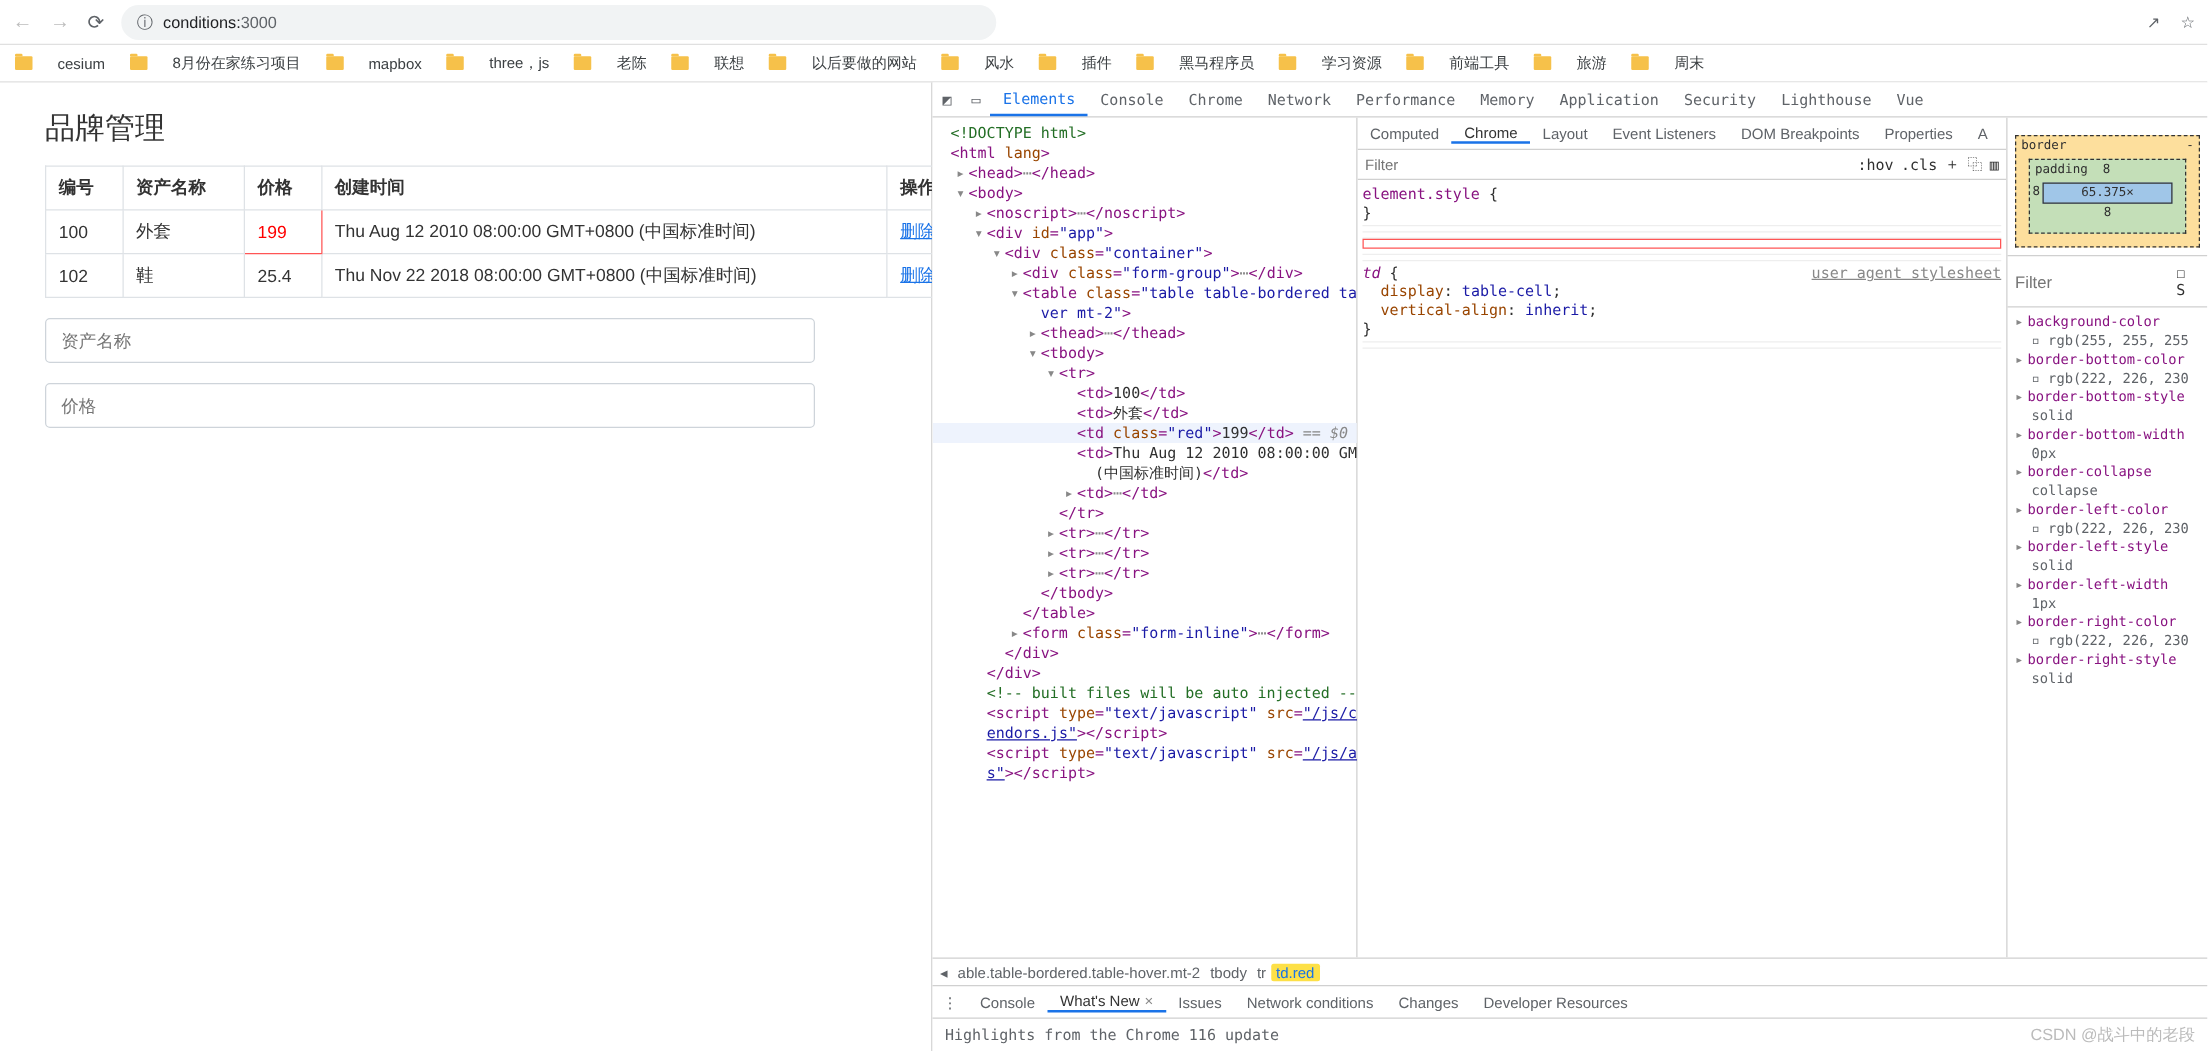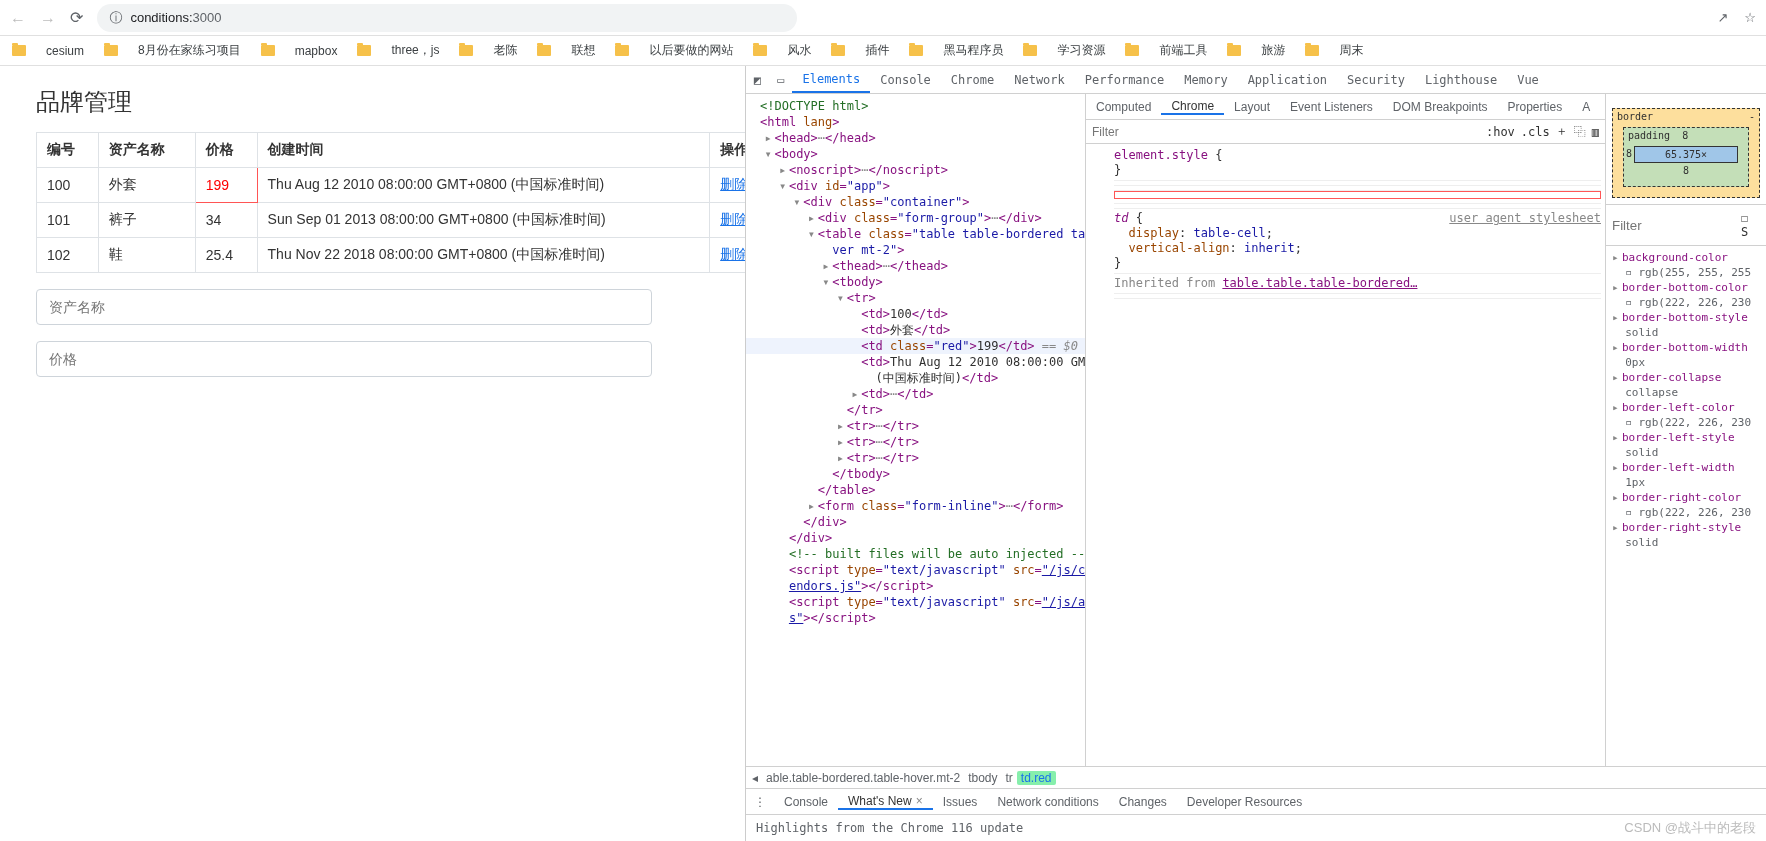--- a/index.html
+++ b/index.html
@@ -53,21 +53,21 @@
 .cmt { color: #236e25; }
 .dim { color: #888; font-style: italic; }
 .arrow { display:inline-block; width:10px; color:#888; }
 
 .styles-pane { flex: 1; display: flex; flex-direction: column; border-right: 1px solid #d0d0d0; overflow: hidden; }
 .sp-sub { display:flex; height:26px; border-bottom:1px solid #d0d0d0; align-items:center; }
 .sp-sub .stab { padding: 0 10px; color:#5f6368; cursor:pointer; font-family: -apple-system, Arial, sans-serif; }
 .sp-sub .stab.active { border-bottom: 2px solid #1a73e8; color:#333; }
 .sp-filter { display:flex; height:24px; border-bottom:1px solid #d0d0d0; align-items:center; padding:0 6px; gap:6px; }
 .sp-filter input { border:none; flex:1; font-size:12px; outline:none; }
-.sp-rules { flex:1; overflow:auto; padding: 2px 4px; line-height: 15px; margin-left: 24px; }
+.sp-rules { flex:1; overflow:auto; padding: 2px 4px; line-height: 15px; }
 .rule { border-bottom: 1px solid #eee; padding: 2px 0; position: relative; }
 .rule .origin { float: right; color: #888; text-decoration: underline; }
 .sel { color: #881280; }
 .prop { color: #994500; }
 .pval { color: #1a1aa6; }
 .rule.redbox { border: 1px solid #f55; padding: 3px; }
 
 .box-pane { width: 160px; display:flex; flex-direction:column; }
 .box-model { padding: 14px 6px 6px; border-bottom:1px solid #d0d0d0; }
 .bm-border { border:1px dashed #333; background:#fddf9d; padding:18px 10px 10px; position:relative; font-size:10px; }
@@ -78,21 +78,21 @@
 .bm-filter { padding: 6px; border-bottom: 1px solid #d0d0d0; display:flex; align-items:center; }
 .bm-filter input { border:none; width:100%; outline:none; }
 .computed { flex:1; overflow:auto; padding: 4px 6px; font-size: 11px; line-height: 15px; }
 .computed .cp { color:#881280; }
 .computed .cv { color:#5f6368; }
 .computed .tri { color:#888; display:inline-block; width:10px; }
 
 
 .dom-crumb { height: 22px; border-top:1px solid #d0d0d0; display:flex; align-items:center; padding:0 6px; gap:4px; color:#5f6368; font-family: -apple-system, Arial, sans-serif; }
 .dom-crumb .c { padding: 0 4px; }
-.dom-crumb .c.active { background:#86efac; border-radius:2px; color:#1a73e8; }
+.dom-crumb .c.active { background:#fde047; border-radius:2px; color:#1a73e8; }
 
 
 .drawer { border-top:1px solid #d0d0d0; }
 .drawer-tabs { display:flex; height:26px; align-items:center; border-bottom:1px solid #d0d0d0; font-family:-apple-system, Arial, sans-serif; }
 .drawer-tabs .dtab { padding:0 10px; color:#5f6368; cursor:pointer; }
 .drawer-tabs .dtab.active { border-bottom:2px solid #1a73e8; color:#333; }
 .drawer-tabs .dtab .x { margin-left:4px; color:#888; }
 .drawer-body { padding: 6px 10px; color:#5f6368; }
 
 .watermark { position: fixed; right: 10px; bottom: 4px; color: #bbb; font-size: 13px; font-family: -apple-system, Arial, sans-serif; }
@@ -186,27 +186,20 @@
             <th>创建时间</th>
             <th>操作</th>
           </tr>
         </thead>
       <tbody id="tbody">
           <tr>
             <td>100</td>
             <td>外套</td>
             <td class="red">199</td>
             <td>Thu Aug 12 2010 08:00:00 GMT+0800 (中国标准时间)</td>
-            <td><a class="link">删除</a></td>
-          </tr>
-          <tr>
-            <td>101</td>
-            <td>裤子</td>
-            <td>34</td>
-            <td>Sun Sep 01 2013 08:00:00 GMT+0800 (中国标准时间)</td>
             <td><a class="link">删除</a></td>
           </tr>
           <tr>
             <td>102</td>
             <td>鞋</td>
             <td>25.4</td>
             <td>Thu Nov 22 2018 08:00:00 GMT+0800 (中国标准时间)</td>
             <td><a class="link">删除</a></td>
           </tr>
         </tbody>
@@ -310,21 +303,20 @@
               <span class="origin">
                 <style></span><span class="sel">tbody, td, tfoot, th, thead, tr</span> {<br>&nbsp;&nbsp;<span class=""><span class="prop">border-color</span>: <span class="pval">▸ inherit</span>;</span><br>&nbsp;&nbsp;<span class=""><span class="prop">border-style</span>: <span class="pval">▸ solid</span>;</span><br>&nbsp;&nbsp;<span class="strike"><span class="prop">border-width</span>: <span class="pval">▸ 0</span>;</span><br>}</style>
               </span>
             </div>
             <div class="rule">
               <span class="origin">
                 <style></span><span class="sel">*, ::after, ::before</span> {<br>&nbsp;&nbsp;<span class=""><span class="prop">box-sizing</span>: <span class="pval">border-box</span>;</span><br>}</style>
               </span>
             </div>
             <div class="rule"><span class="origin">user agent stylesheet</span><span class="sel" style="font-style:italic">td</span> {<br>&nbsp;&nbsp;<span class=""><span class="prop">display</span>: <span class="pval">table-cell</span>;</span><br>&nbsp;&nbsp;<span class=""><span class="prop">vertical-align</span>: <span class="pval">inherit</span>;</span><br>}</div>
-            <div class="rule"><span style="color:#888">Inherited from </span><span class="sel" style="text-decoration:underline">table.table.table-bordered…</span></div>
             <div class="rule">
               <span class="origin">
                 <style></span><span class="sel">.table</span> {<br>}</style>
               </span>
             </div>
           </div>
       </div>
 
       <div class="box-pane">
         <div class="box-model">

